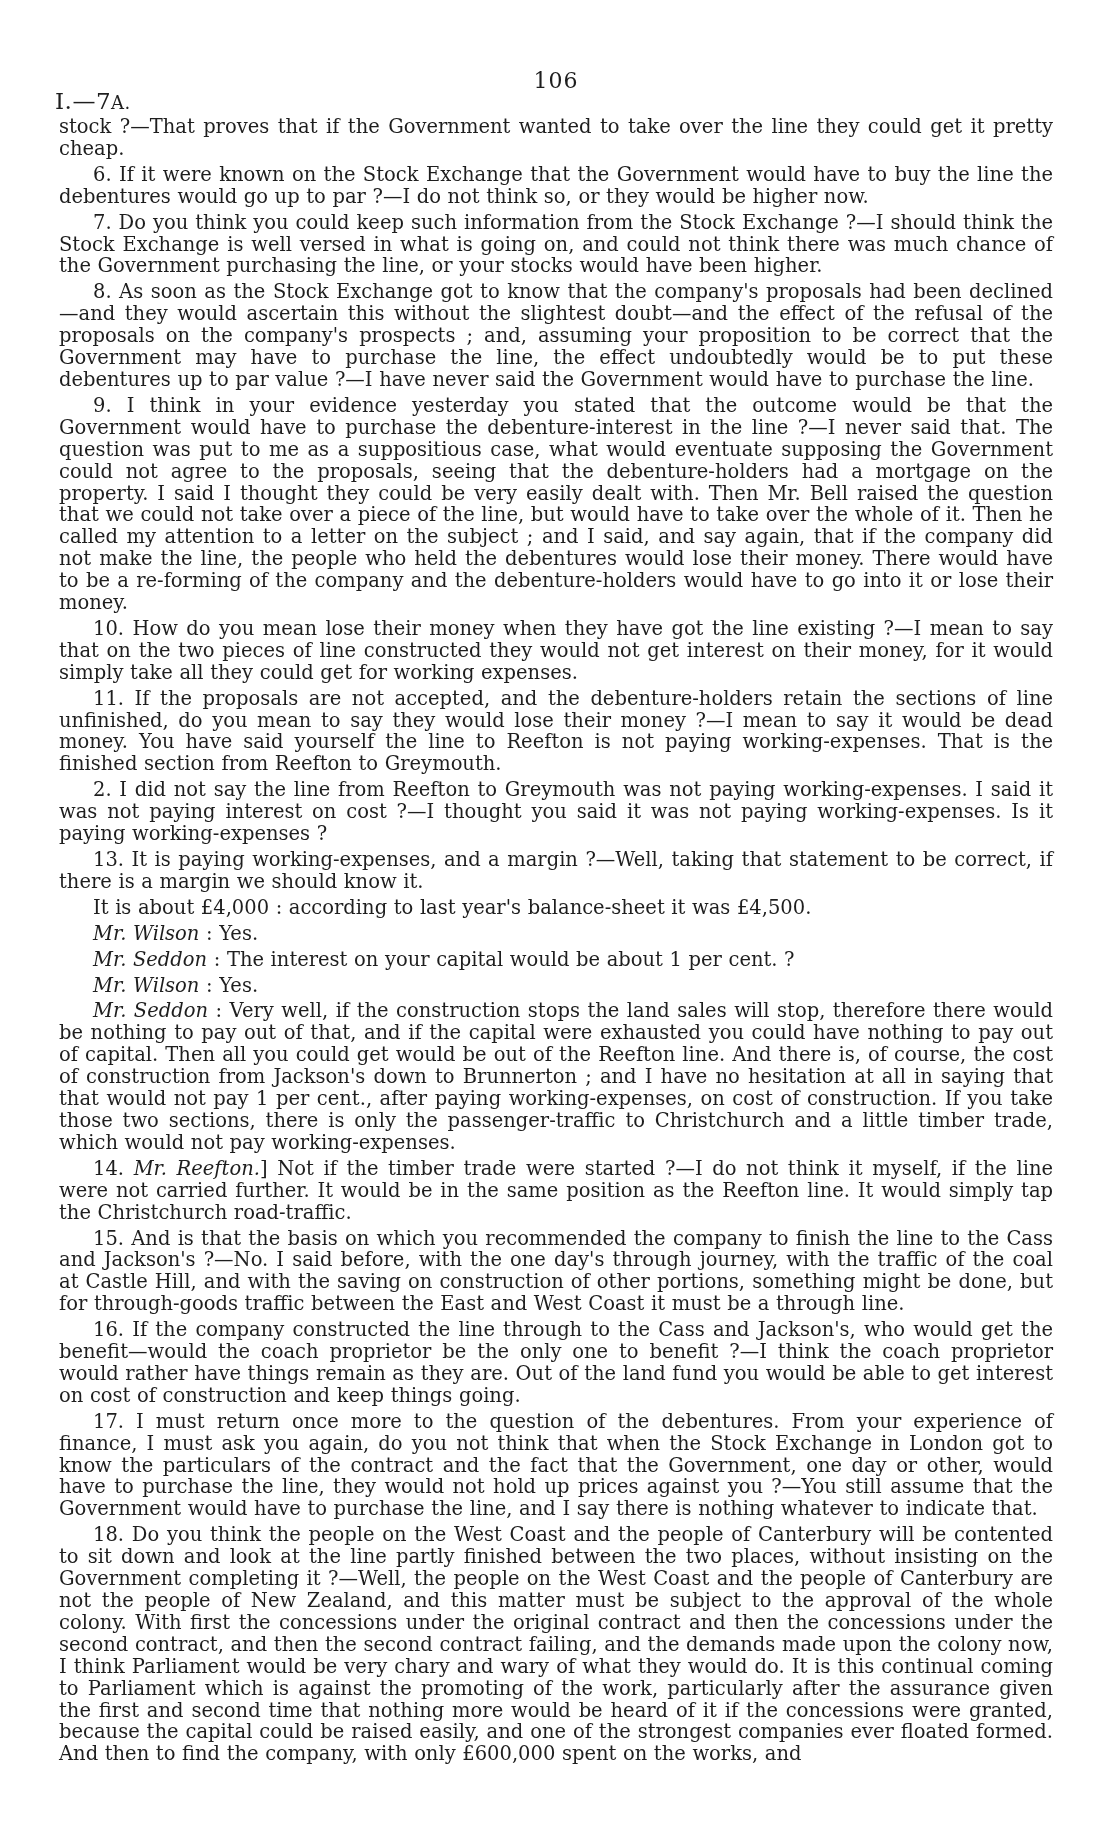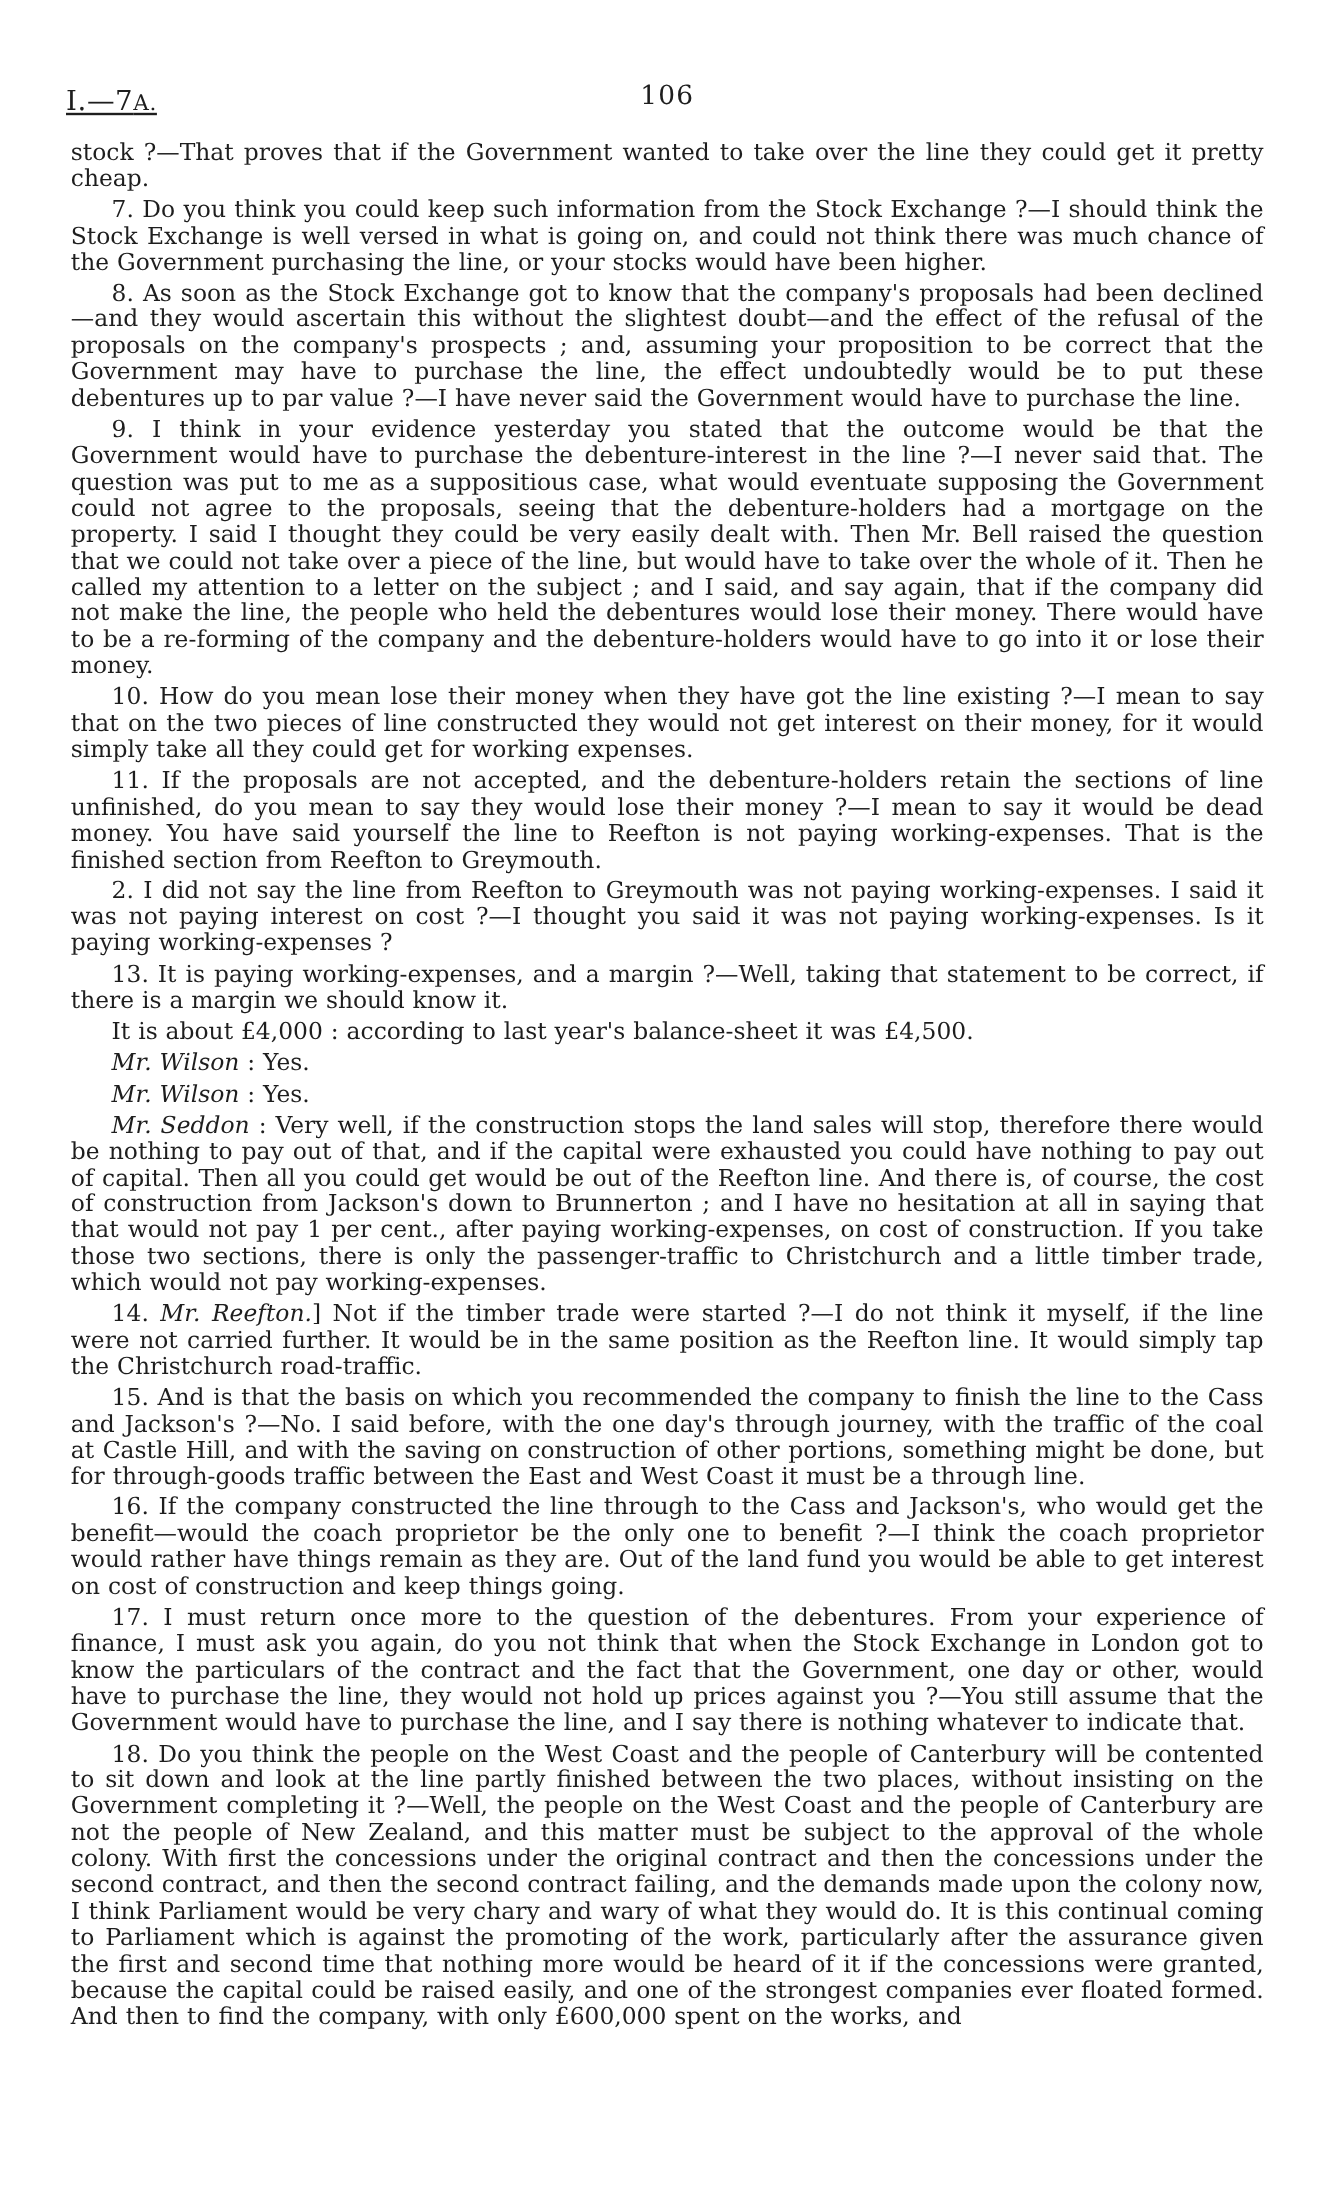--- a/index.html
+++ b/index.html
@@ -8,22 +8,22 @@
     font-family:"DejaVu Serif", "Liberation Serif", serif;
     color:#1e1e1e;
     -webkit-font-smoothing:antialiased;
   }
   .page {
     position:relative; width:1114px; height:1828px;
     background:#ffffff; overflow:hidden;
   }
   .header { position:absolute; top:68px; left:55px; right:57px; height:32px; }
   .sig {
-    position:absolute; left:0; top:4px;
-    font-size:23px; letter-spacing:0.5px; white-space:nowrap;text-decoration:underline;
+    position:absolute; left:0; top:20px;
+    font-size:23px; letter-spacing:0.5px; white-space:nowrap;
   }
   .sig .sig-sub { font-size:18px; }
   .pageno {
     position:absolute; left:0; right:0; top:0;
     text-align:center; font-size:22px; letter-spacing:1px;
   }
   .body-col {
     position:absolute; top:112px; left:55px; width:1002px;
     font-size:19.5px; line-height:21.9px;
     text-align:justify; word-spacing:0.4px;
@@ -37,29 +37,31 @@
 
 <div class="page">
 
   <div class="header">
     <div class="sig"><span>I.—7</span><span class="sig-sub">A.</span></div>
     <div class="pageno">106</div>
   </div>
 
   <div class="body-col">
     <p class="para noindent"><span>stock ?—That proves that if the Government wanted to take over the line they could get it pretty cheap.</span></p>
+    <p class="para"><span>6. If it were known on the Stock Exchange that the Government would have to buy the line the debentures would go up to par ?—I do not think so, or they would be higher now.</span></p>
     <p class="para"><span>7. Do you think you could keep such information from the Stock Exchange ?—I should think the Stock Exchange is well versed in what is going on, and could not think there was much chance of the Government purchasing the line, or your stocks would have been higher.</span></p>
     <p class="para"><span>8. As soon as the Stock Exchange got to know that the company's proposals had been declined—and they would ascertain this without the slightest doubt—and the effect of the refusal of the proposals on the company's prospects ; and, assuming your proposition to be correct that the Government may have to purchase the line, the effect undoubtedly would be to put these debentures up to par value ?—I have never said the Government would have to purchase the line.</span></p>
     <p class="para"><span>9. I think in your evidence yesterday you stated that the outcome would be that the Government would have to purchase the debenture-interest in the line ?—I never said that.  The question was put to me as a suppositious case, what would eventuate supposing the Government could not agree to the proposals, seeing that the debenture-holders had a mortgage on the property.  I said I thought they could be very easily dealt with.  Then Mr. Bell raised the question that we could not take over a piece of the line, but would have to take over the whole of it.  Then he called my attention to a letter on the subject ; and I said, and say again, that if the company did not make the line, the people who held the debentures would lose their money.  There would have to be a re-forming of the company and the debenture-holders would have to go into it or lose their money.</span></p>
     <p class="para"><span>10. How do you mean lose their money when they have got the line existing ?—I mean to say that on the two pieces of line constructed they would not get interest on their money, for it would simply take all they could get for working expenses.</span></p>
     <p class="para"><span>11. If the proposals are not accepted, and the debenture-holders retain the sections of line unfinished, do you mean to say they would lose their money ?—I mean to say it would be dead money.  You have said yourself the line to Reefton is not paying working-expenses.  That is the finished section from Reefton to Greymouth.</span></p>
     <p class="para"><span>2. I did not say the line from Reefton to Greymouth was not paying working-expenses.  I said it was not paying interest on cost ?—I thought you said it was not paying working-expenses. Is it paying working-expenses ?</span></p>
     <p class="para"><span>13. It is paying working-expenses, and a margin ?—Well, taking that statement to be correct, if there is a margin we should know it.</span></p>
     <p class="para"><span>It is about £4,000 :  according to last year's balance-sheet it was £4,500.</span></p>
     <p class="para"><em class="speaker">Mr. Wilson</em><span> :  Yes.</span></p>
+    <p class="para"><em class="speaker">Mr. Seddon</em><span> :  The interest on your capital would be about 1 per cent. ?</span></p>
     <p class="para"><em class="speaker">Mr. Wilson</em><span> :  Yes.</span></p>
     <p class="para"><em class="speaker">Mr. Seddon</em><span> :  Very well, if the construction stops the land sales will stop, therefore there would be nothing to pay out of that, and if the capital were exhausted you could have nothing to pay out of capital.  Then all you could get would be out of the Reefton line.  And there is, of course, the cost of construction from Jackson's down to Brunnerton ; and I have no hesitation at all in saying that that would not pay 1 per cent., after paying working-expenses, on cost of construction.  If you take those two sections, there is only the passenger-traffic to Christchurch and a little timber trade, which would not pay working-expenses.</span></p>
     <p class="para"><span>14. </span><em class="speaker">Mr. Reefton.</em><span>]  Not if the timber trade were started ?—I do not think it myself, if the line were not carried further.  It would be in the same position as the Reefton line.  It would simply tap the Christchurch road-traffic.</span></p>
     <p class="para"><span>15. And is that the basis on which you recommended the company to finish the line to the Cass and Jackson's ?—No.  I said before, with the one day's through journey, with the traffic of the coal at Castle Hill, and with the saving on construction of other portions, something might be done, but for through-goods traffic between the East and West Coast it must be a through line.</span></p>
     <p class="para"><span>16. If the company constructed the line through to the Cass and Jackson's, who would get the benefit—would the coach proprietor be the only one to benefit ?—I think the coach proprietor would rather have things remain as they are.  Out of the land fund you would be able to get interest on cost of construction and keep things going.</span></p>
     <p class="para"><span>17. I must return once more to the question of the debentures.  From your experience of finance, I must ask you again, do you not think that when the Stock Exchange in London got to know the particulars of the contract and the fact that the Government, one day or other, would have to purchase the line, they would not hold up prices against you ?—You still assume that the Government would have to purchase the line, and I say there is nothing whatever to indicate that.</span></p>
     <p class="para"><span>18. Do you think the people on the West Coast and the people of Canterbury will be contented to sit down and look at the line partly finished between the two places, without insisting on the Government completing it ?—Well, the people on the West Coast and the people of Canterbury are not the people of New Zealand, and this matter must be subject to the approval of the whole colony.  With first the concessions under the original contract and then the concessions under the second contract, and then the second contract failing, and the demands made upon the colony now, I think Parliament would be very chary and wary of what they would do.  It is this continual coming to Parliament which is against the promoting of the work, particularly after the assurance given the first and second time that nothing more would be heard of it if the concessions were granted, because the capital could be raised easily, and one of the strongest companies ever floated formed.  And then to find the company, with only £600,000 spent on the works, and</span></p>
   </div>
 
 </div>

